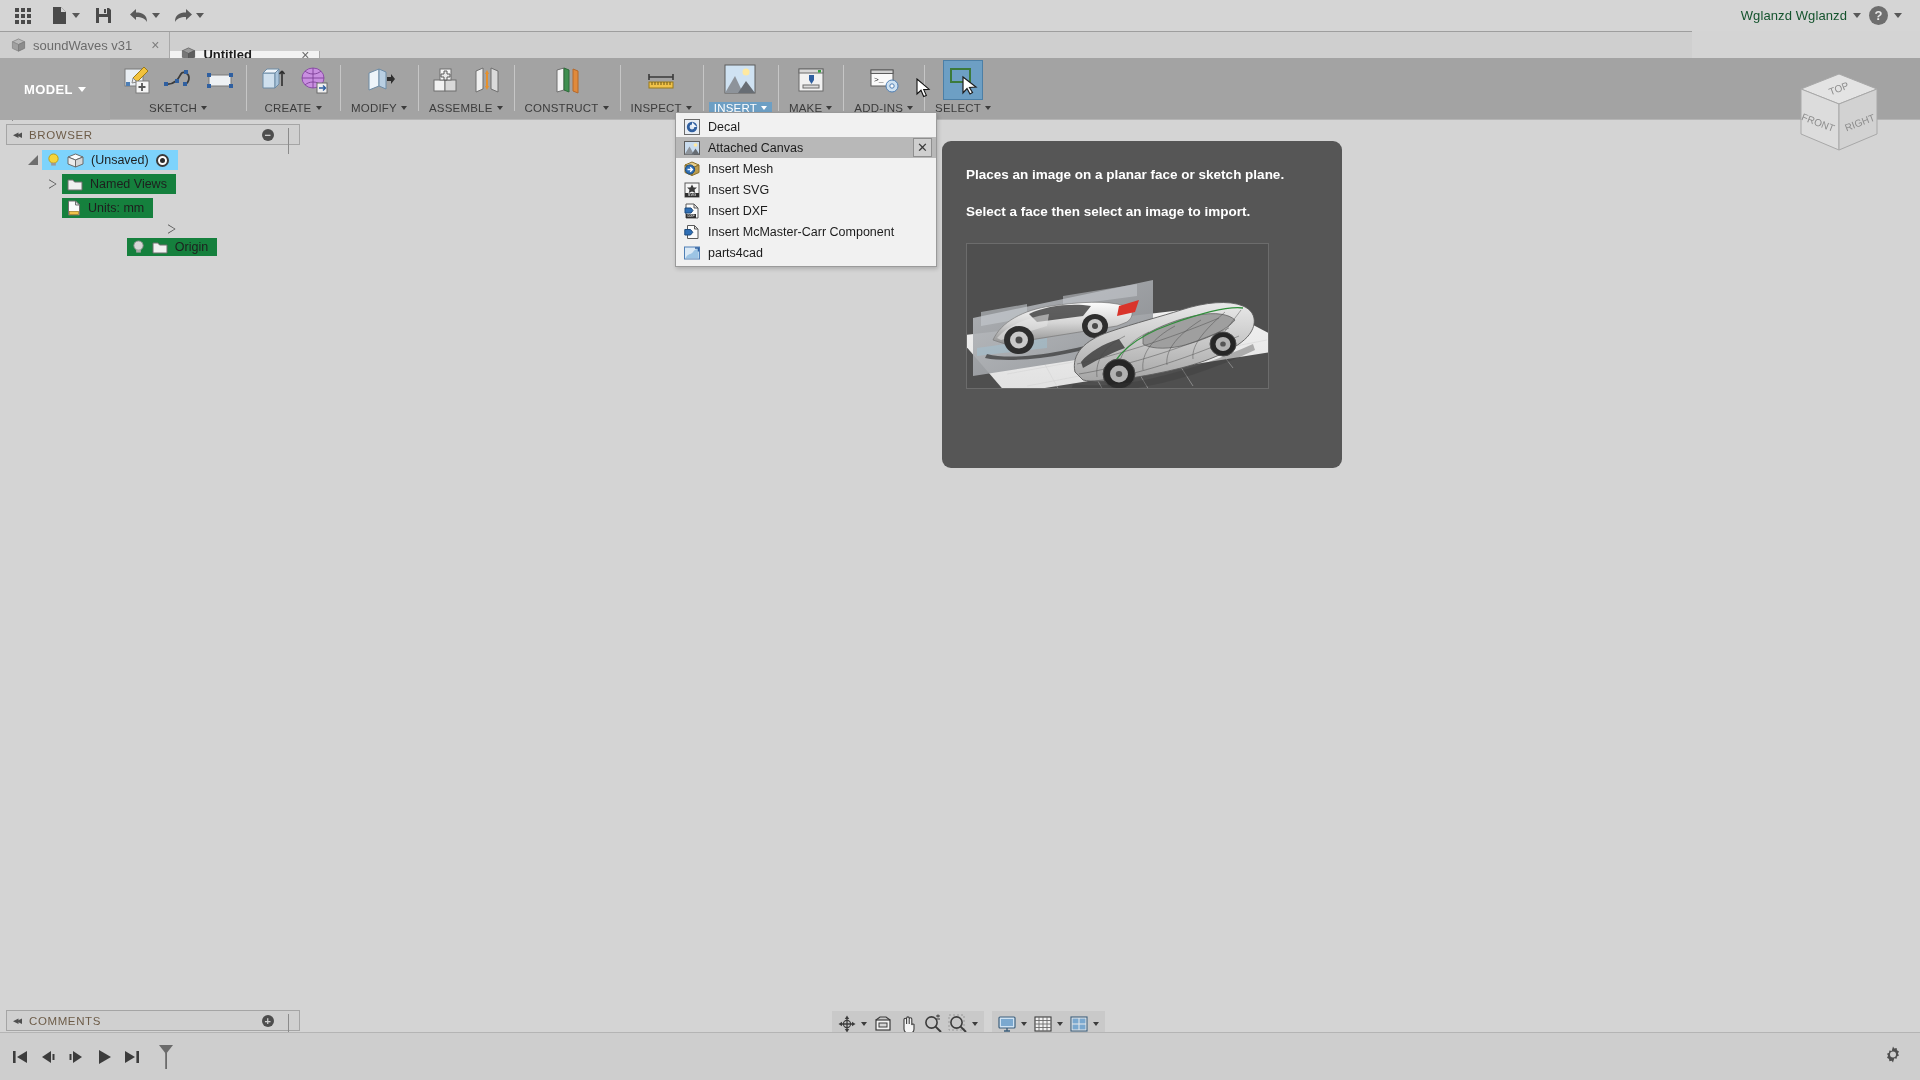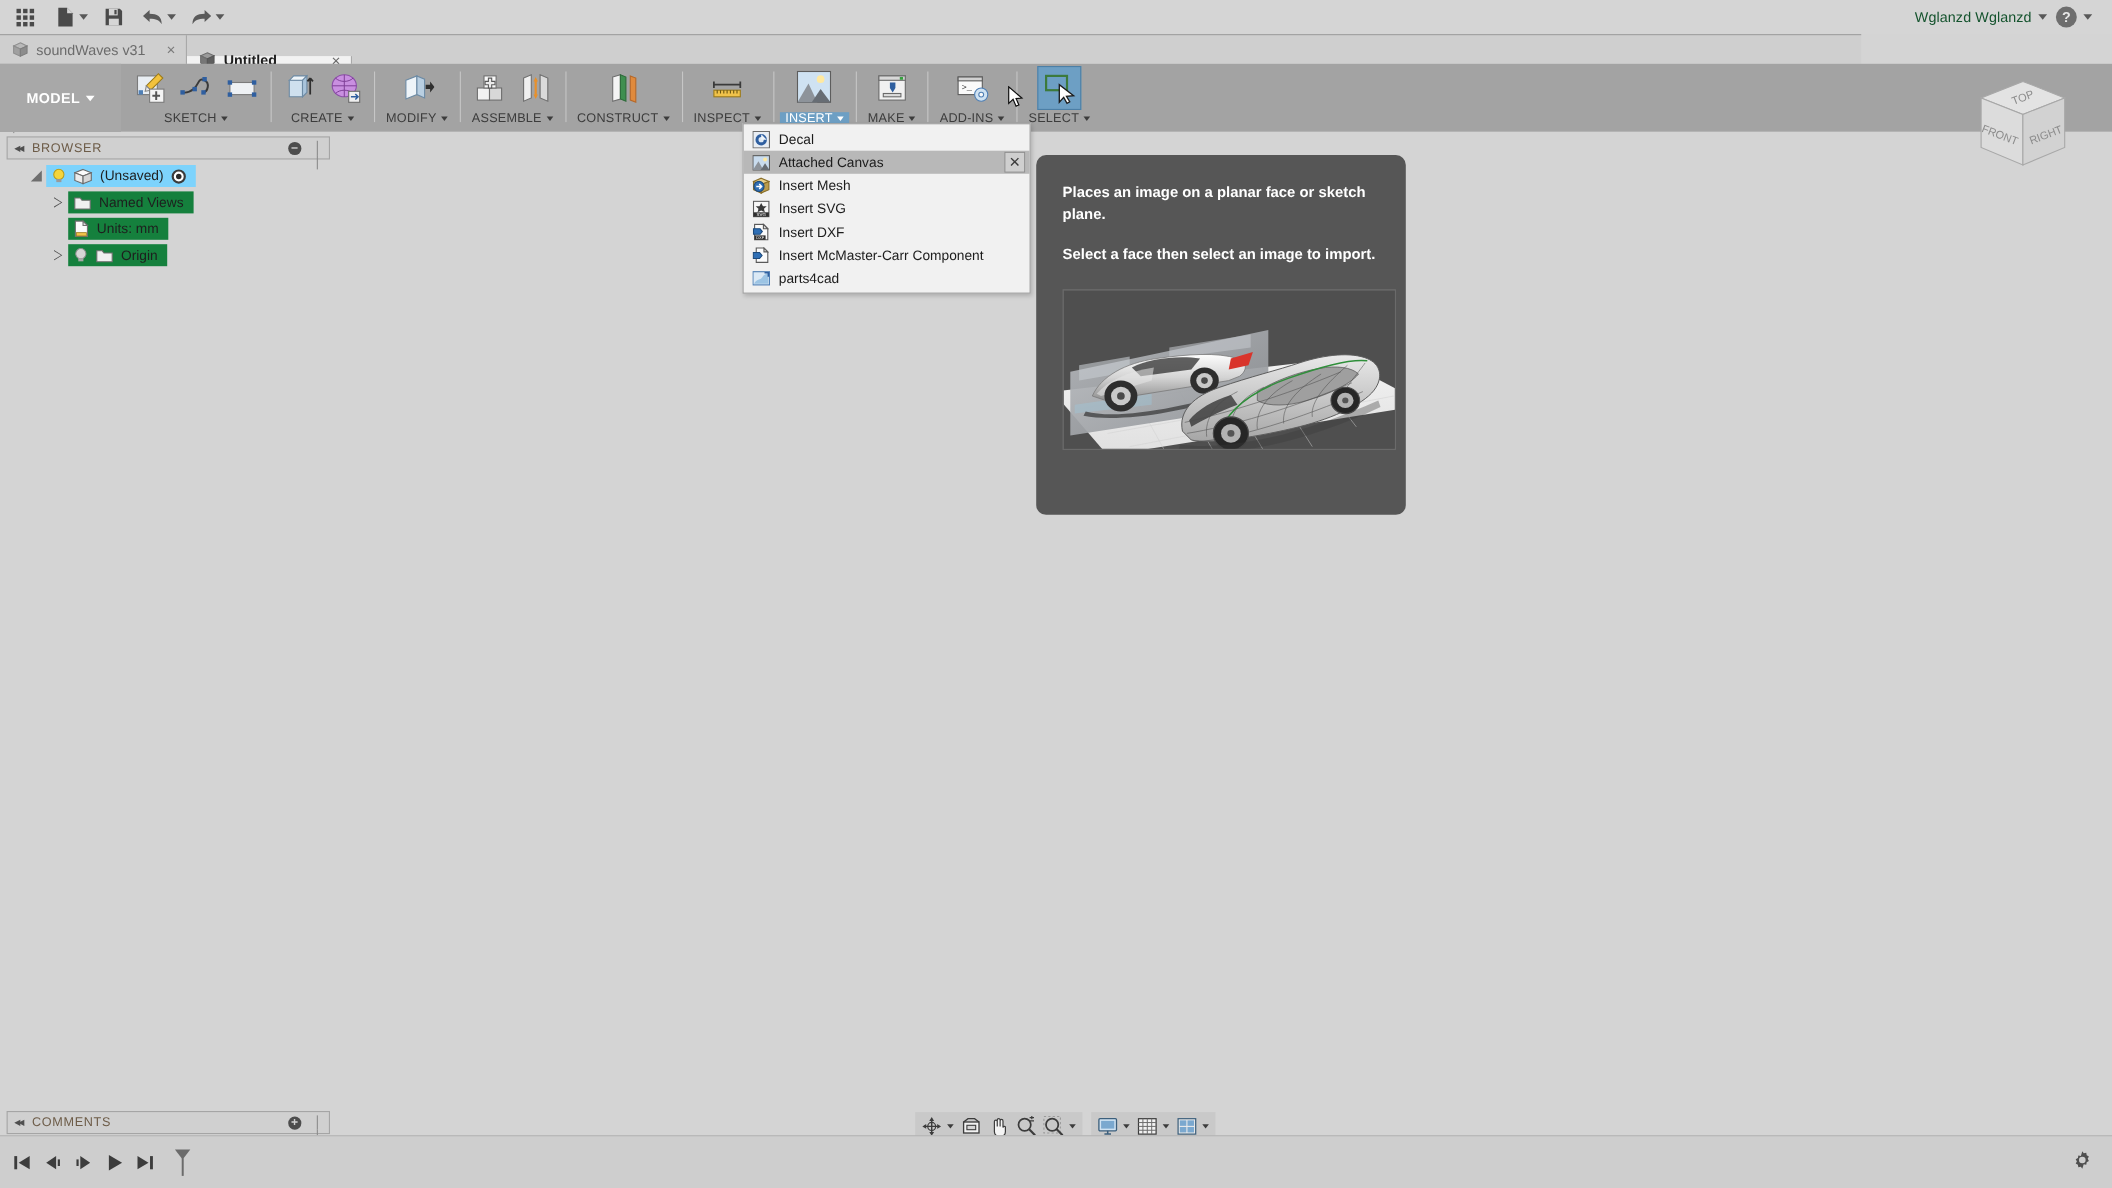--- a/index.html
+++ b/index.html
@@ -163,21 +163,21 @@
   .mico { width: 16px; height: 16px; flex: 0 0 16px; }
   .m-close {
     margin-left: auto; width: 19px; height: 19px;
     border: 1px solid #8f8f8f; background: #cfcfcf;
     display: flex; align-items: center; justify-content: center;
     font-size: 13px; color: #3a3a3a;
   }
 
   
   .tooltip {
-    position: absolute; left: 942px; top: 141px; width: 336px; height: 327px;
+    position: absolute; left: 942px; top: 141px; width: 400px; height: 327px;
     background: #565656; border-radius: 9px;
     padding: 24px 24px 0 24px; z-index: 45;
   }
   .tt-p { color: #ffffff; font-size: 13.5px; font-weight: bold; line-height: 1.45; }
   .tt-p + .tt-p { margin-top: 17px; }
   .tt-img {
     margin-top: 22px; width: 303px; height: 146px;
     border: 1px solid #6c6c6c; overflow: hidden; background: #5e5e5e;
   }
 
@@ -573,21 +573,21 @@
       <span class="chip plain">
         <svg width="14" height="16" viewBox="0 0 14 16">
           <path d="M1.5 1 h7 l4 4 v10 h-11 z" fill="#fbfbfb" stroke="#6f6f6f"></path>
           <path d="M8.5 1 v4 h4 z" fill="#e2e2e2" stroke="#6f6f6f"></path>
           <rect x="2.5" y="11.5" width="9" height="3" fill="#f0c24a" stroke="#9a7a1a" stroke-width=".7"></rect>
         </svg>
         <span class="chip-label">Units: mm</span>
       </span>
     </div>
 
-    <div class="tnode" style="padding-left:38px;">
+    <div class="tnode" style="padding-left:38px;flex-direction:column;">
       <span class="tw">
           <span class="tri-hollow"></span>
         </span>
       <span class="chip plain">
         <svg class="bulb-off" viewBox="0 0 14 15">
           <circle cx="7" cy="6" r="5" fill="#d6d6d6" stroke="#8d8d8d"></circle>
           <rect x="4.5" y="10.5" width="5" height="3" fill="#a8a8a8"></rect>
         </svg>
         <svg width="16" height="14" viewBox="0 0 16 14">
           <path d="M1 3 h5 l1.5 2 h7.5 v8 h-14 z" fill="#f0f0f0" stroke="#6f6f6f"></path>

